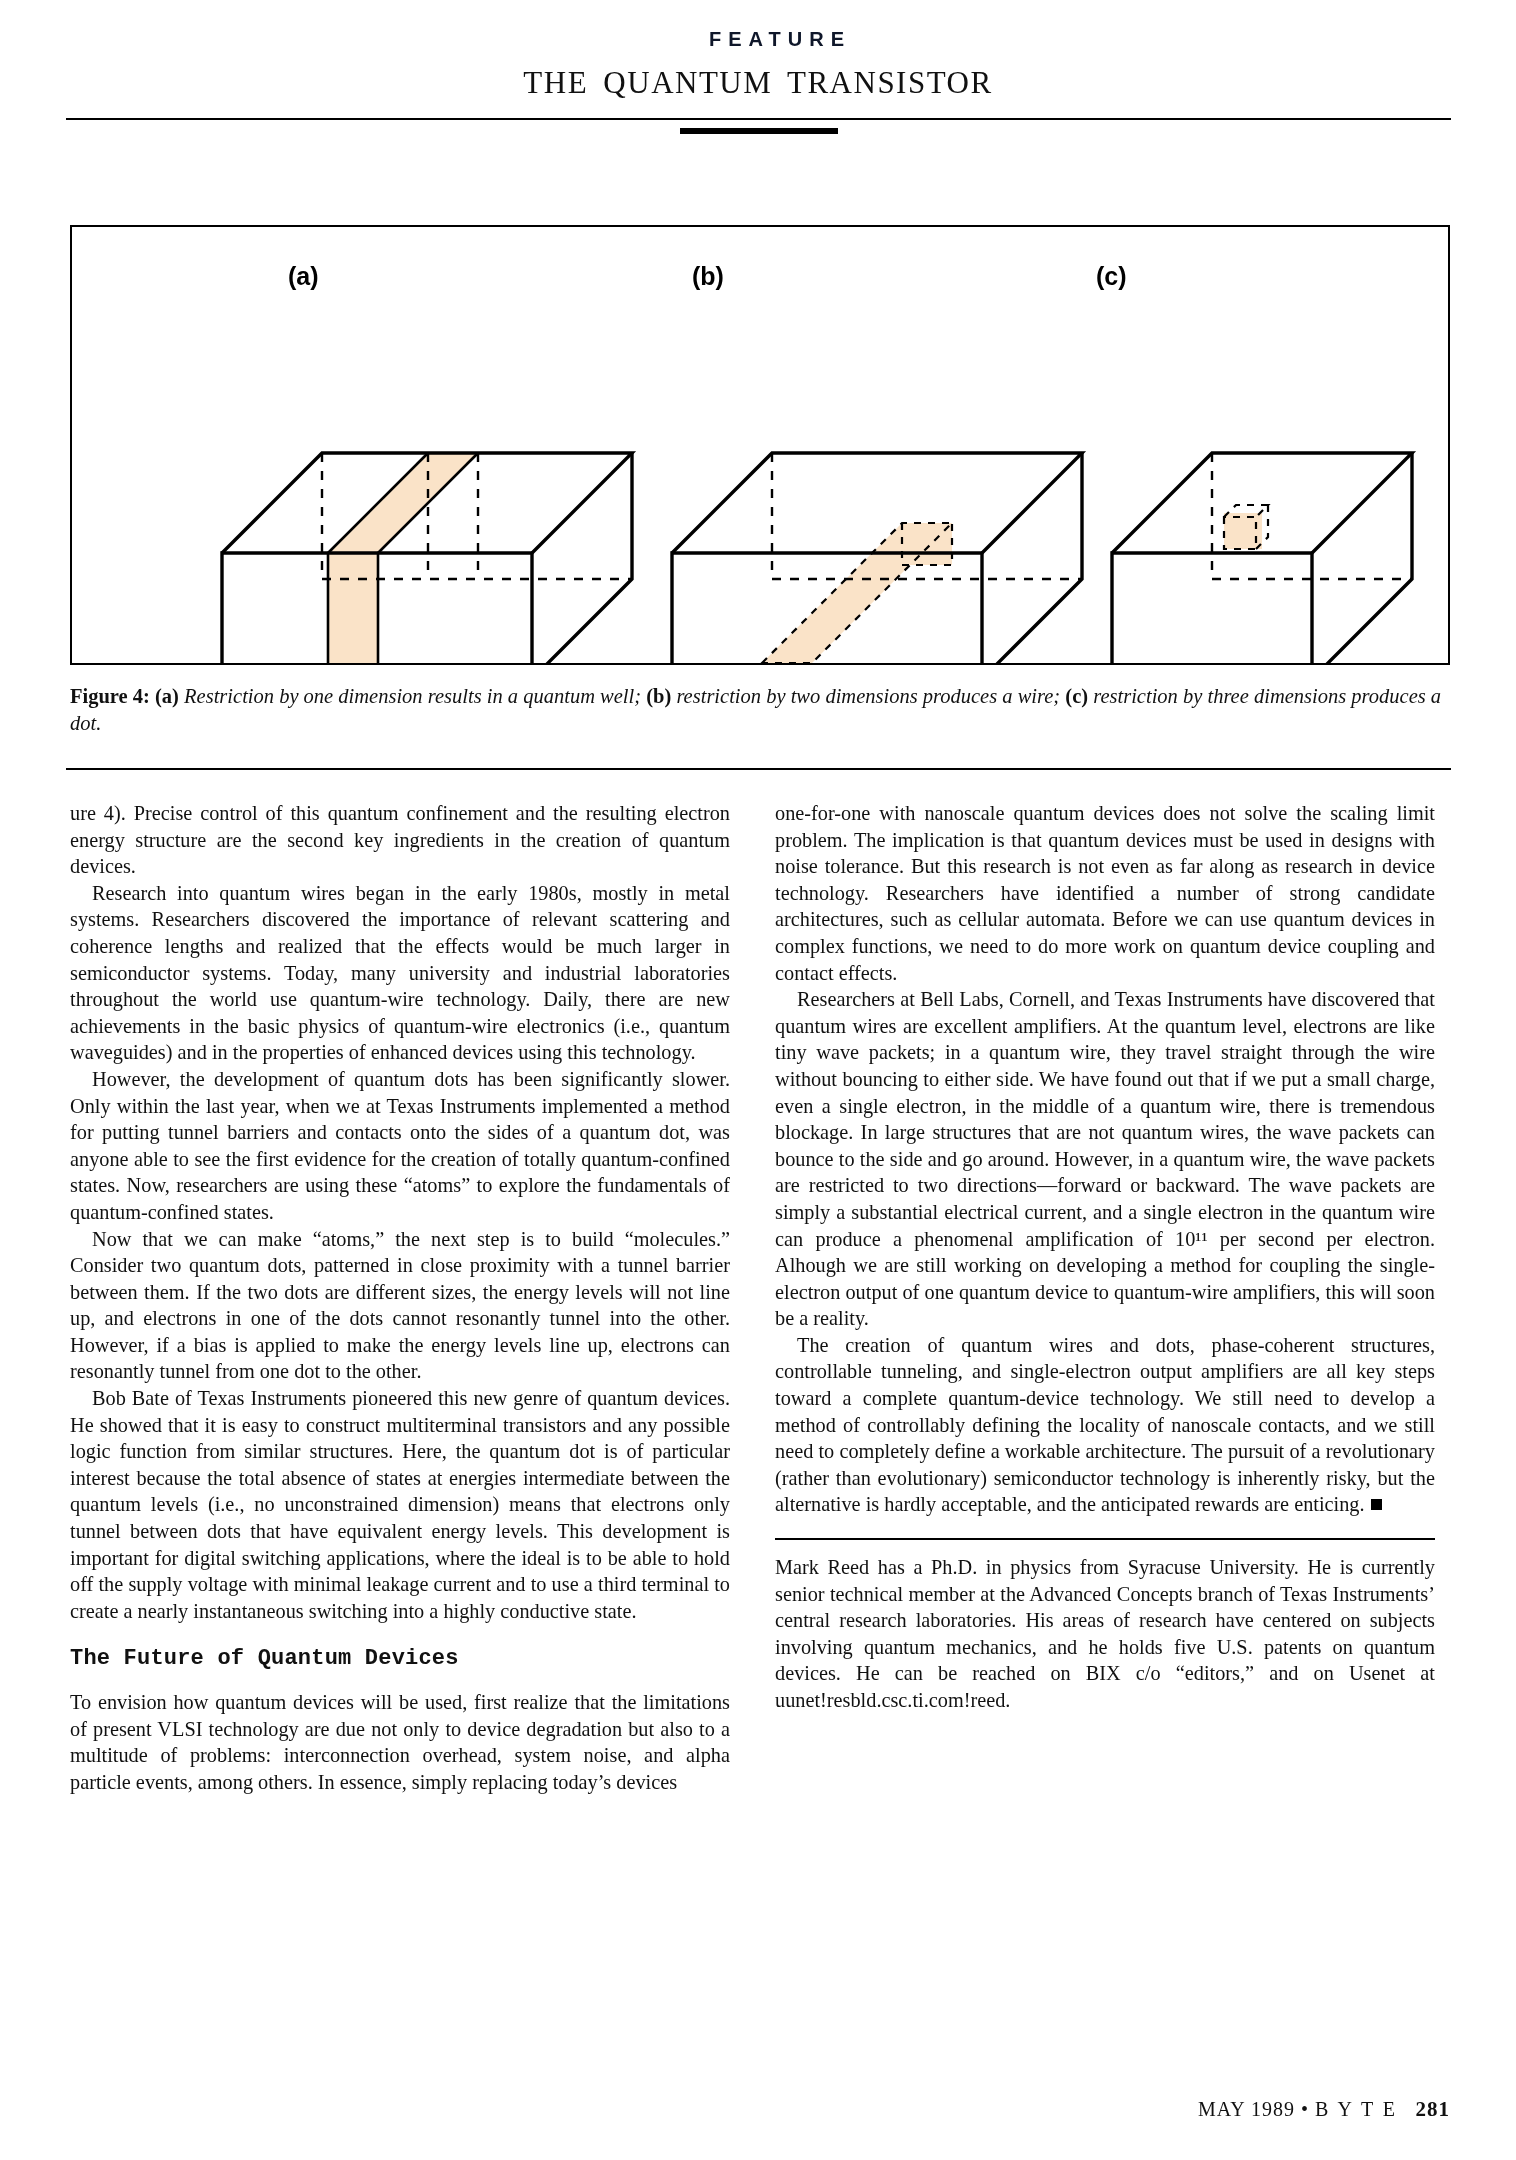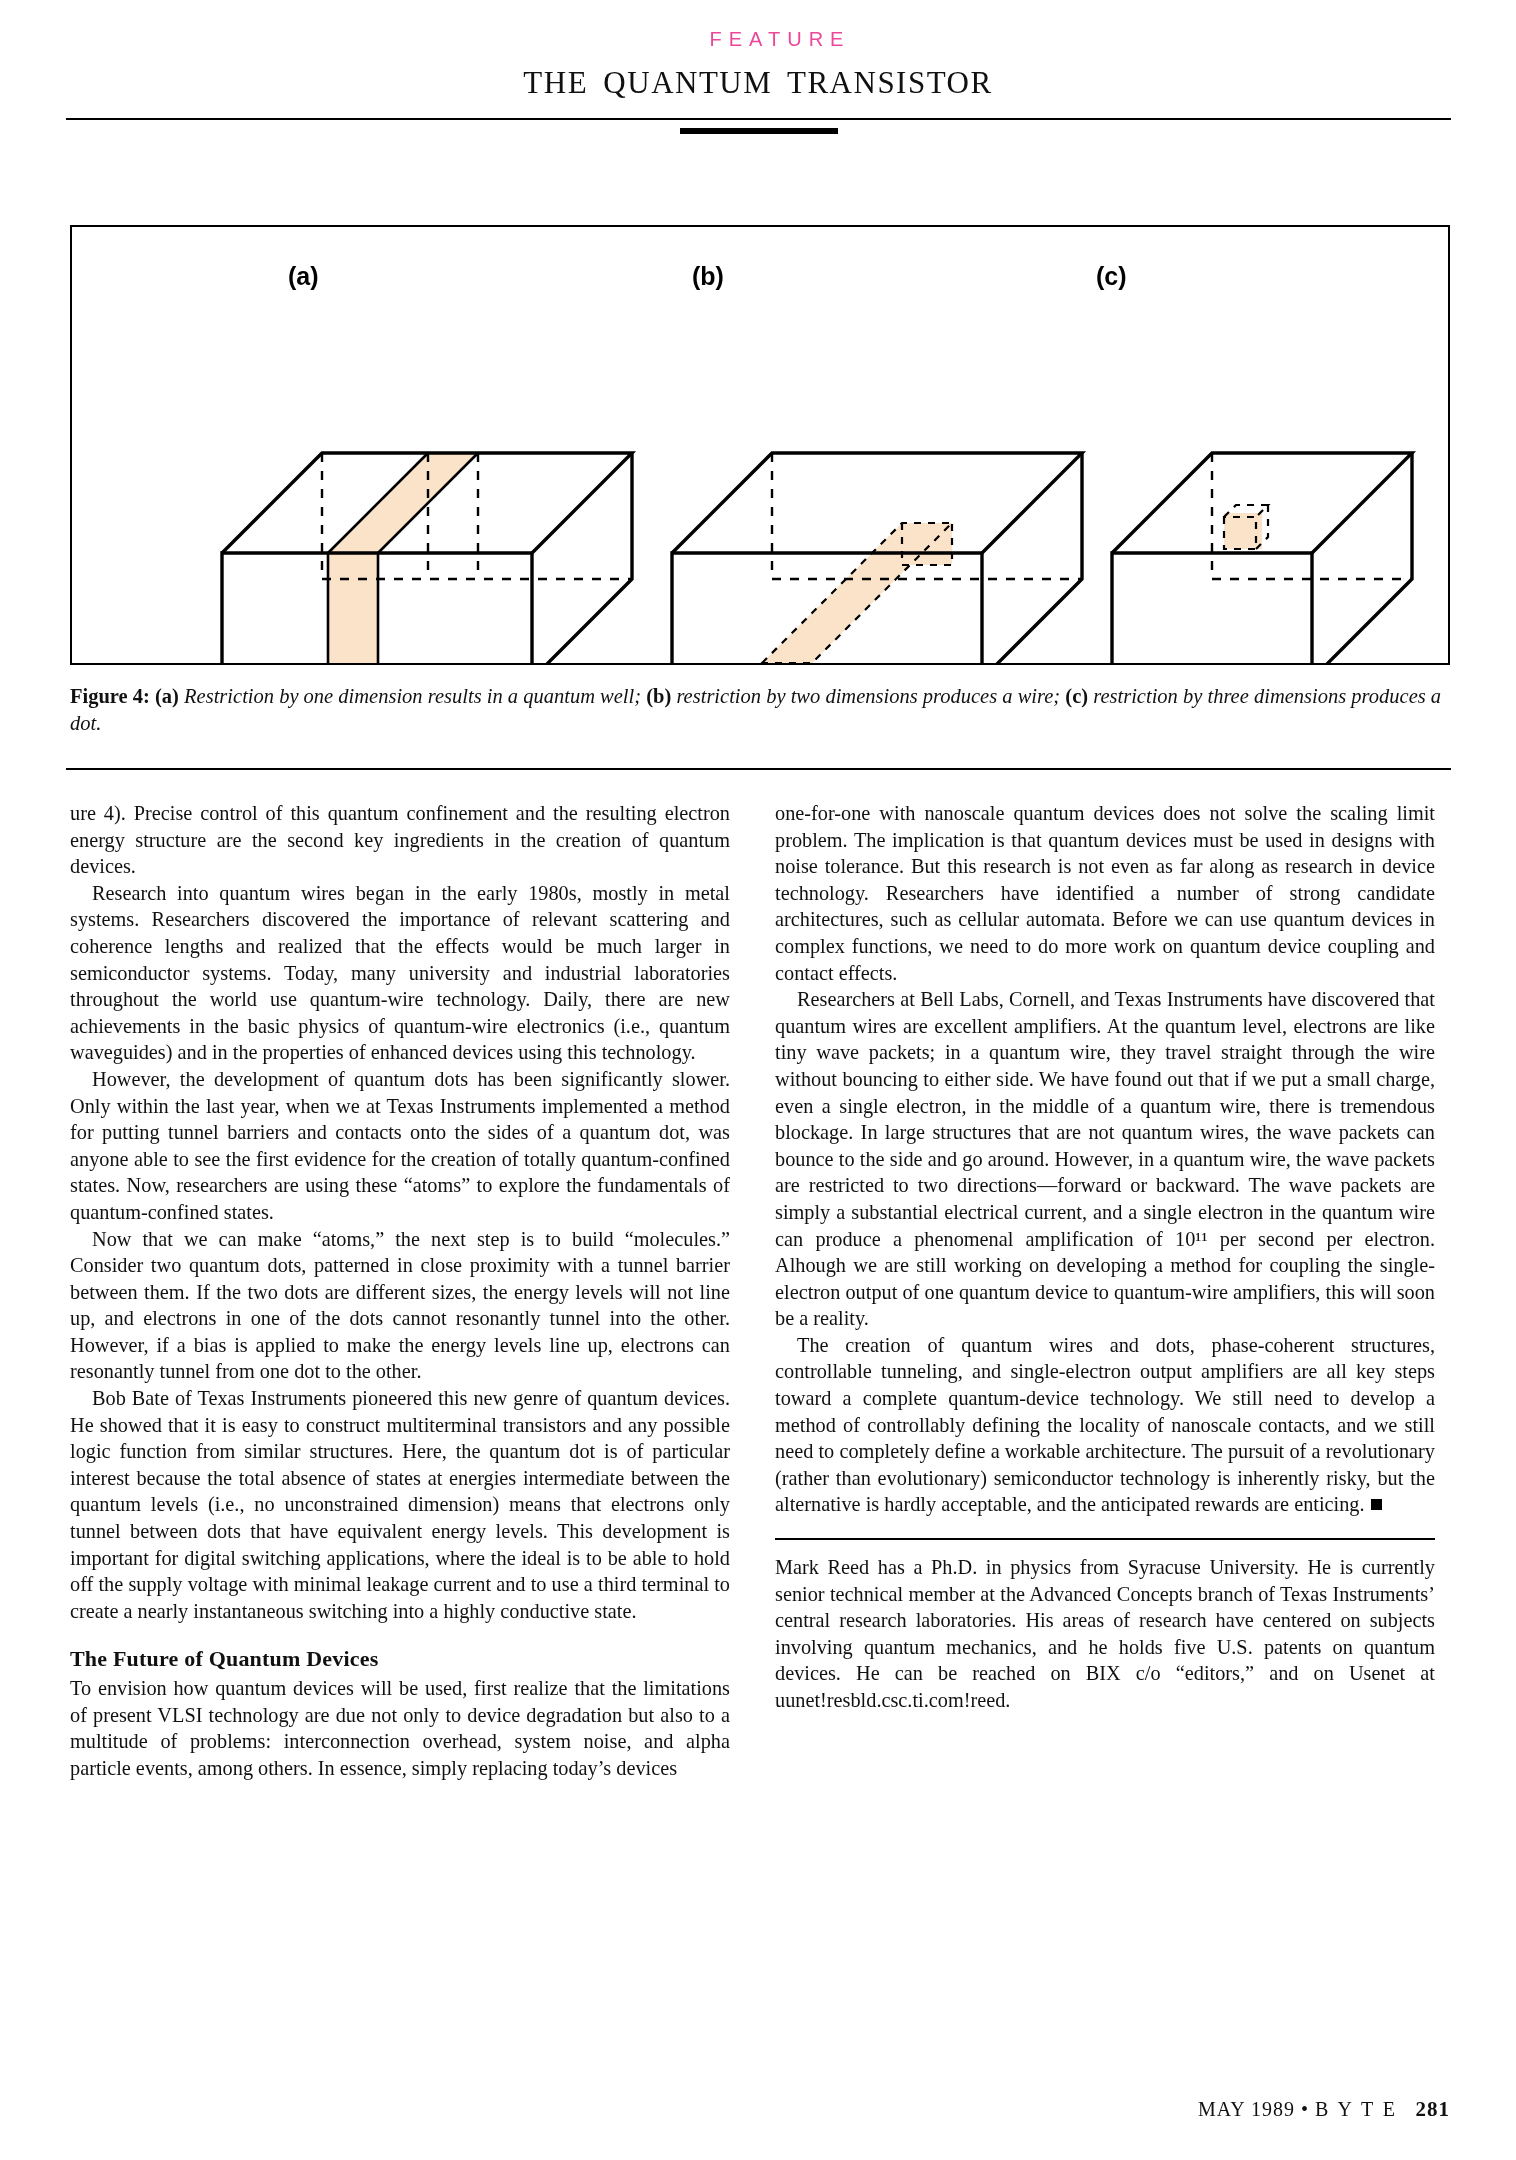--- a/index.html
+++ b/index.html
@@ -26,22 +26,22 @@
   .masthead {
     position: absolute;
     left: 0; top: 28px;
     width: 1516px;
     text-align: center;
   }
   .feature-kicker {
     font-family: "Liberation Sans", "DejaVu Sans", sans-serif;
     font-size: 20px;
     letter-spacing: 7px;
-    color: #ec4899;
-    font-weight: 400;
+    color: #0f172a;
+    font-weight: 700;
     padding-left: 44px;
   }
   .article-title {
     margin-top: 14px;
     font-family: "Liberation Serif", "DejaVu Serif", serif;
     font-size: 31px;
     letter-spacing: 1.5px;
     color: #111;
     word-spacing: 6px;
   }
@@ -108,24 +108,24 @@
   .col-left  { left: 70px; }
   .col-right { left: 775px; }
 
   .col p {
     margin: 0;
     text-indent: 22px;
   }
   .col p.first { text-indent: 0; }
 
   h2.section-head {
-    margin: 22px 0 2px 0;
+    margin: 22px 0 16px 0;
     font-size: 22px;
     font-weight: bold;
-    font-family: Liberation Serif, serif;
+    font-family: Liberation Mono, monospace;
     text-align: left;
     letter-spacing: 0.2px;
   }
 
   .endmark {
     display: inline-block;
     width: 11px;
     height: 11px;
     background: #000;
     margin-left: 6px;

